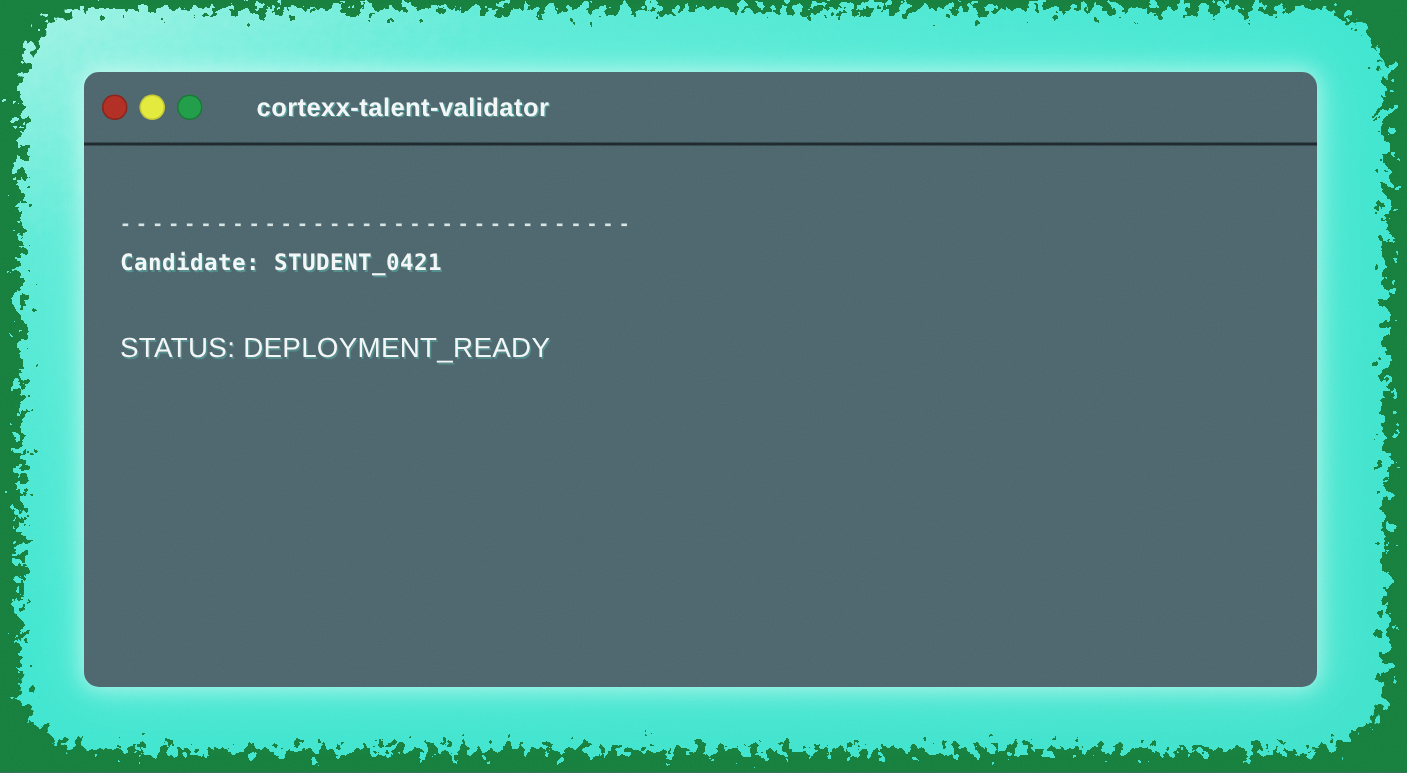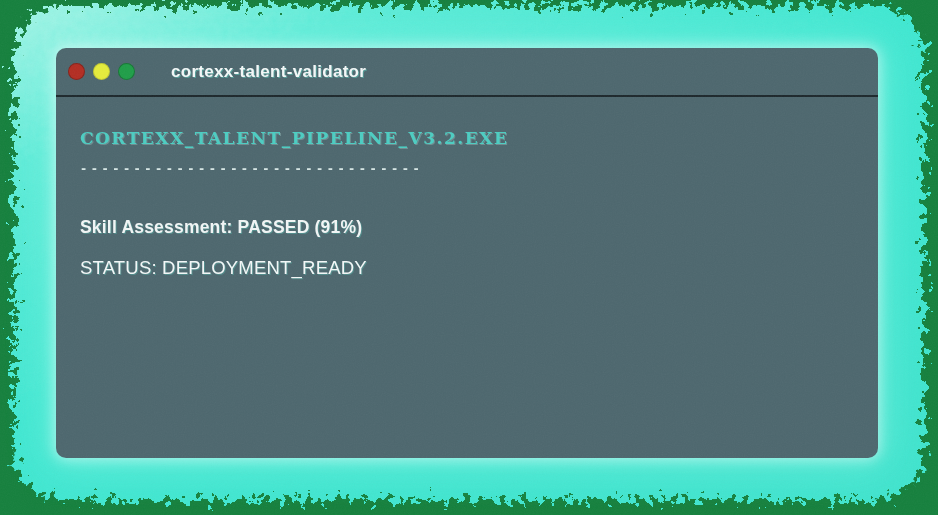--- a/index.html
+++ b/index.html
@@ -151,25 +151,24 @@
   <div class="window">
 
     <div class="titlebar">
       <span class="dot red"></span>
       <span class="dot yellow"></span>
       <span class="dot green"></span>
       <span class="title-text">cortexx-talent-validator</span>
     </div>
 
     <div class="content">
-      <div class="heading">CORTEXX_TALENT_PIPELINE_V3.2.EXE</div>
       <div class="dashes">--------------------------------</div>
+      <div class="candidate">Candidate: STUDENT_0421</div>
 
       <div class="results">
-        <div class="result-line">Skill Assessment: PASSED (91%)</div>
       </div>
 
       <div class="status-line">STATUS: DEPLOYMENT_READY</div>
     </div>
 
   </div>
 
   <svg class="grain" width="938" height="515">
     <rect width="938" height="515" filter="url(#grainFilter)" opacity="0.05"></rect>
   </svg>

